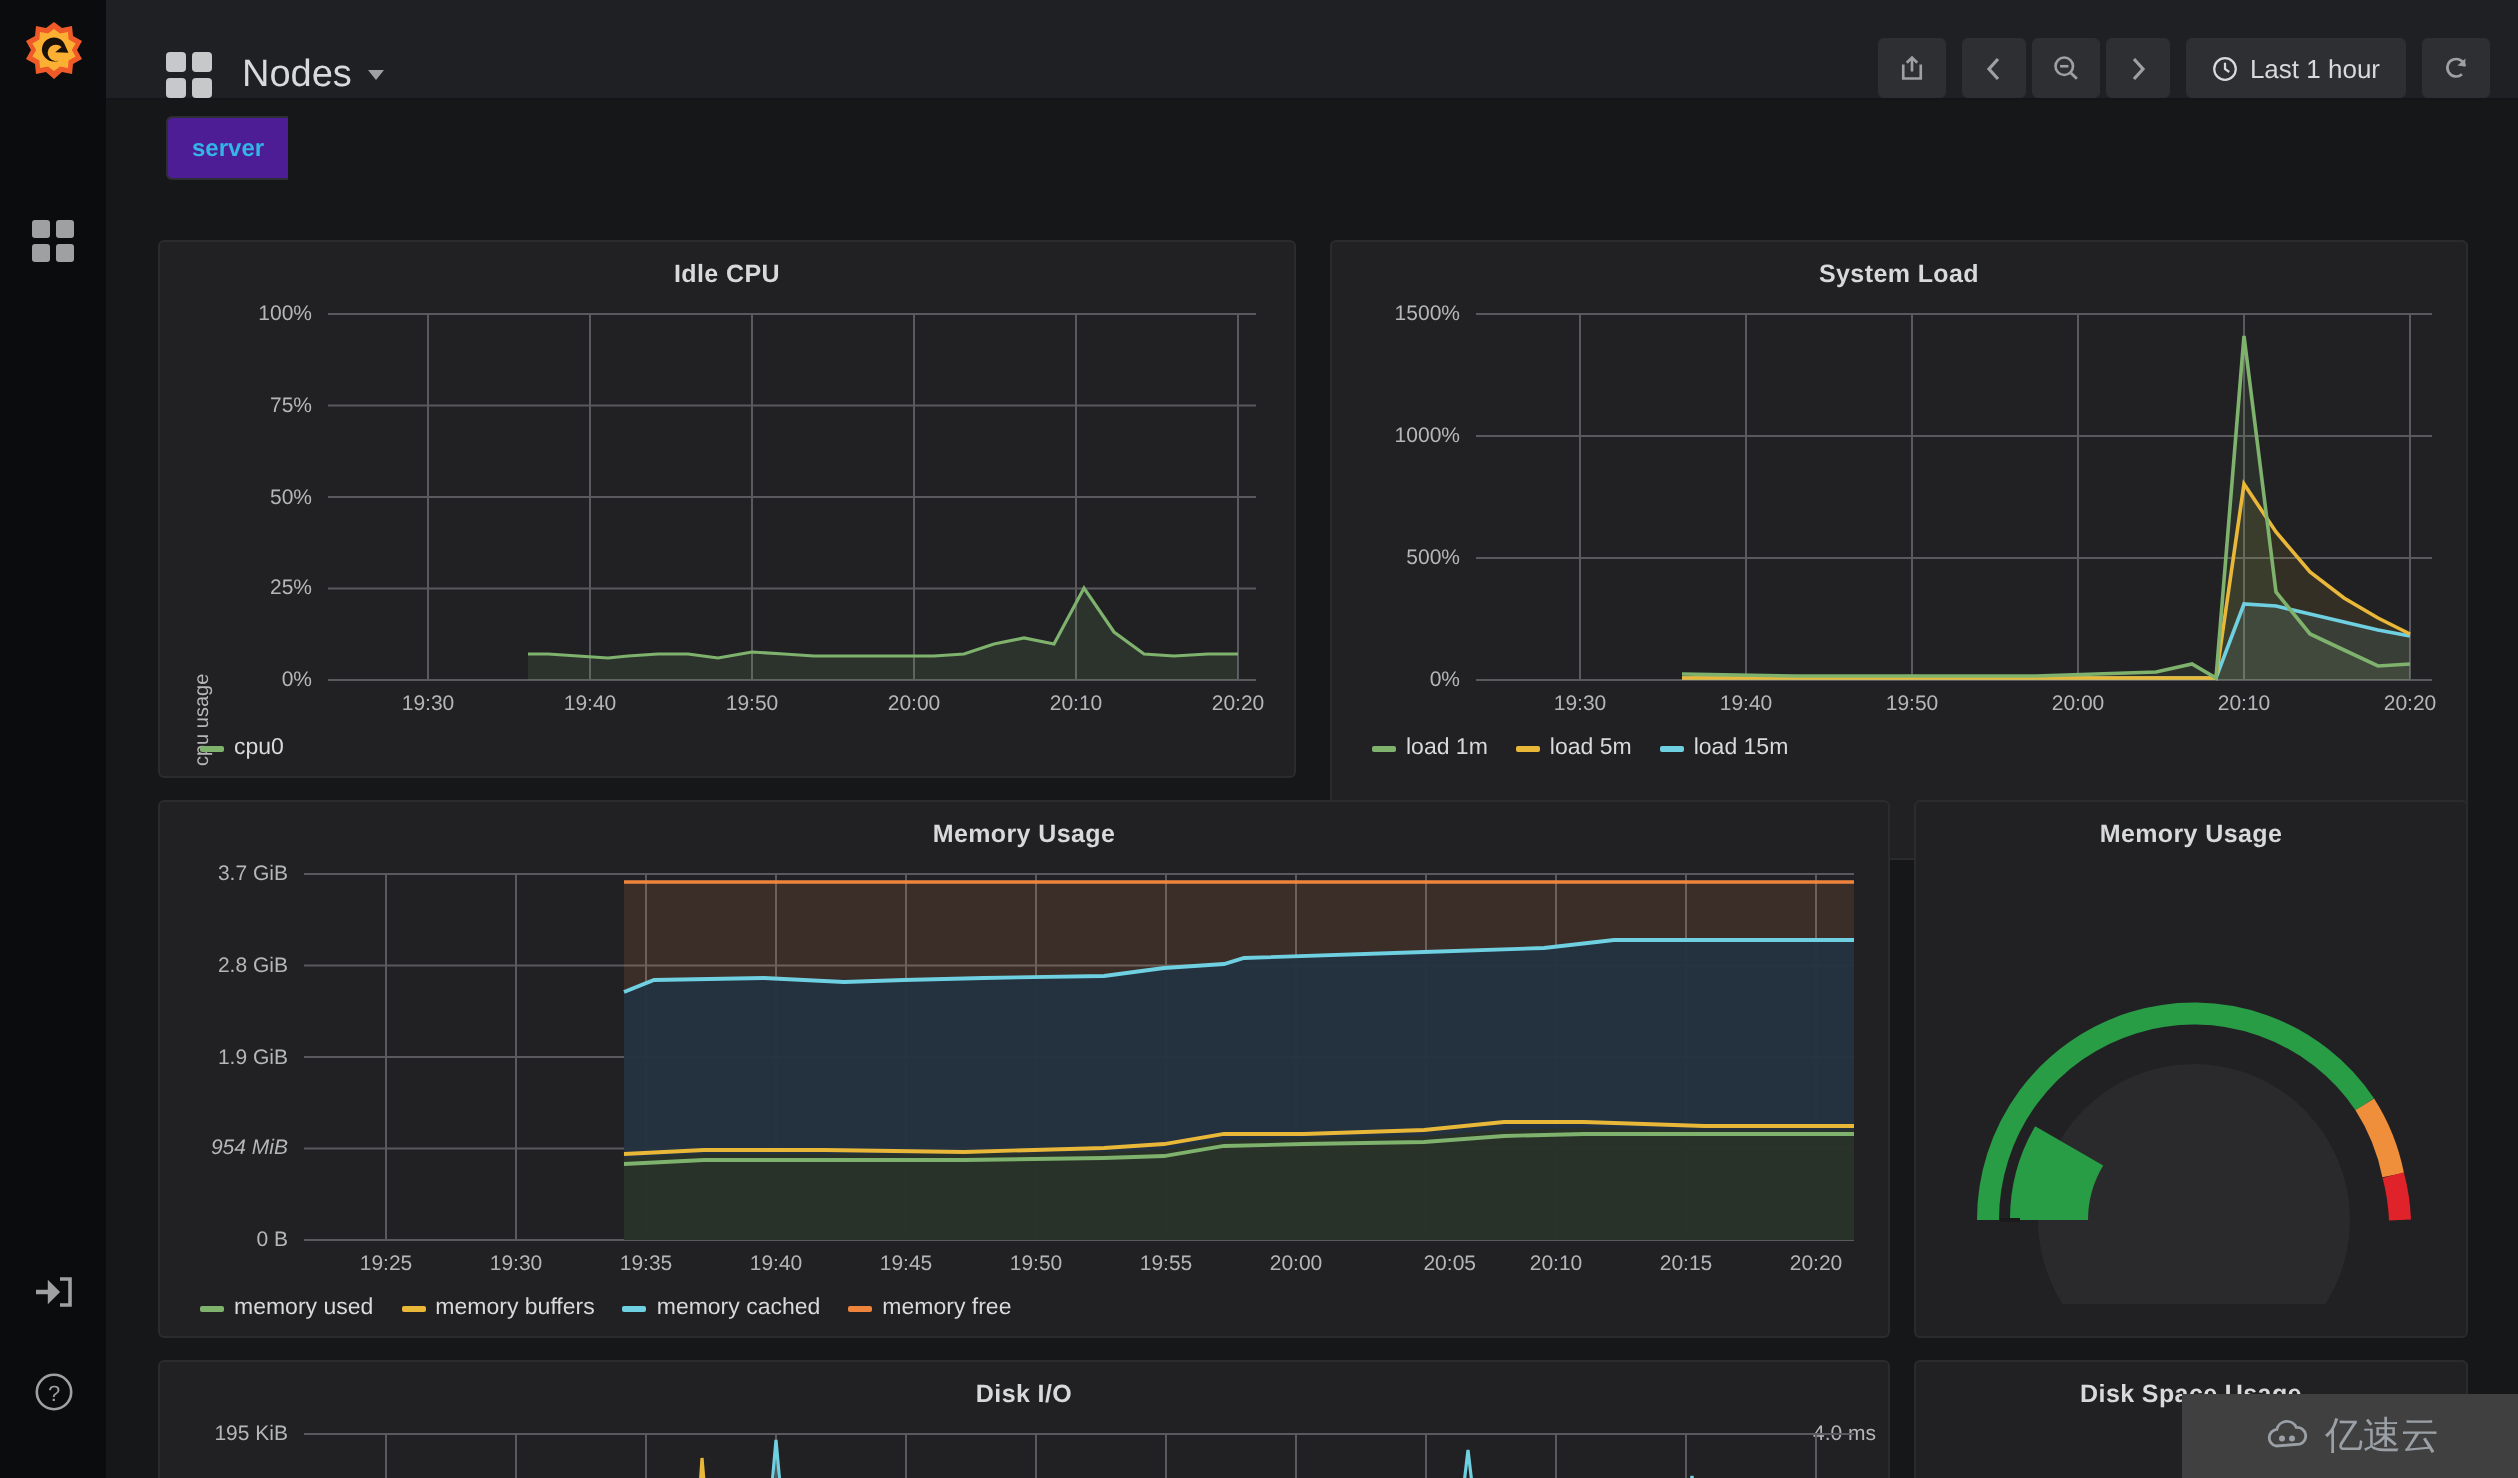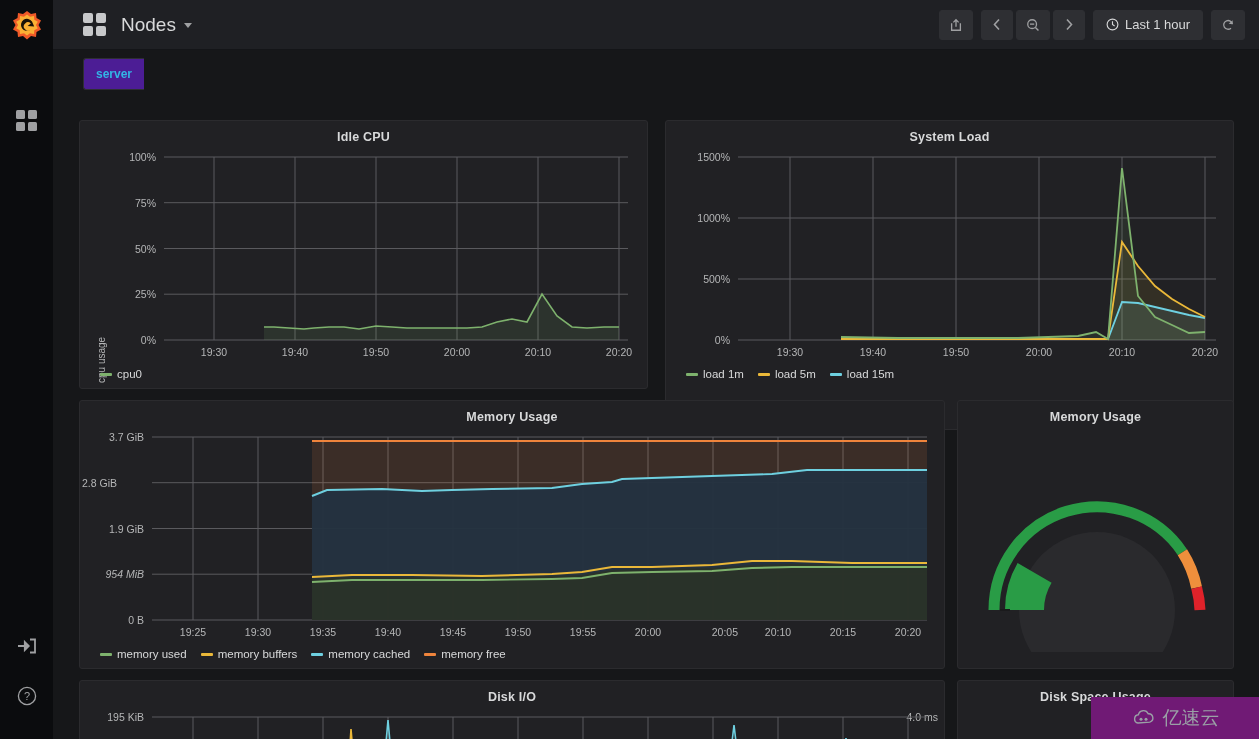--- a/index.html
+++ b/index.html
@@ -24,21 +24,21 @@
     align-items: center; justify-content: center; }
   .side-spacer { flex: 1; }
   .sq-grid { display: grid; grid-template-columns: 9px 9px; grid-template-rows: 9px 9px;
     gap: 3px; }
   .sq-grid i { background: #9fa0a2; border-radius: 1.5px; display: block; }
 
   
   .topnav {
     position: absolute; left: 53px; top: 0; width: 1206px; height: 50px;
     background: #1f2024; border-bottom: 1px solid #141518;
-    display: flex; align-items: center;
+    display: flex; align-items: flex-end;
   }
   .nav-dash-icon { margin-left: 30px; display: grid;
     grid-template-columns: 10px 10px; grid-template-rows: 10px 10px; gap: 3px; }
   .nav-dash-icon i { background: #c7c8ca; border-radius: 2px; display: block; }
   .nav-title { margin-left: 15px; font-size: 19px; color: #d8d9da; font-weight: 400; }
   .caret { display: inline-block; width: 0; height: 0;
     border-left: 4px solid transparent; border-right: 4px solid transparent;
     border-top: 5px solid #9fa0a2; margin-left: 8px; vertical-align: 3px; }
   .nav-right { margin-left: auto; margin-right: 14px; display: flex; align-items: center; gap: 8px; }
   .nav-btn {
@@ -81,21 +81,21 @@
   .axis-txt { position: absolute; font-size: 10.5px; color: #b5b6b7; }
 
   .gauge-value {
     position: absolute; width: 100%; text-align: center;
     font-size: 46px; font-weight: bold; color: #e3e3e3;
     font-family: "Liberation Sans", sans-serif;
   }
 
   .watermark {
     position: absolute; right: 0; bottom: 0; width: 168px; height: 42px;
-    background: #701a75; display: flex; align-items: center; justify-content: center;
+    background: #404040; display: flex; align-items: center; justify-content: center;
     gap: 6px; color: #9aa0a6; font-size: 19px;
   }
 </style>
 </head>
 <body>
 
 <div id="app">
 
   <div class="sidebar">
     <div class="side-logo">
@@ -284,21 +284,21 @@
         <i class="swatch" style="background:#6ed0e0"></i>
         <span>load 15m</span>
       </span>
     </div>
   </div>
 
   <div class="panel" style="left:79px; top:400px; width:866px; height:269px;">
     <div class="panel-title">Memory Usage</div>
 
     <div class="axis-txt" style="left:2px; top:30px; width:62px; text-align:right;">3.7 GiB</div>
-    <div class="axis-txt" style="left:2px; top:76px; width:62px; ">2.8 GiB</div>
+    <div class="axis-txt" style="left:2px; top:76px; width:62px; text-align:right;">2.8 GiB</div>
     <div class="axis-txt" style="left:2px; top:122px; width:62px; text-align:right;">1.9 GiB</div>
     <div class="axis-txt" style="left:2px; top:167px; width:62px; text-align:right;font-style:italic;">954 MiB</div>
     <div class="axis-txt" style="left:2px; top:213px; width:62px; text-align:right;">0 B</div>
 
     <svg class="plot" style="left:72px; top:33px;" width="775" height="188" viewBox="0 0 775 188" preserveAspectRatio="none">
       <g stroke="#5a5a5e" stroke-width="1">
         <line x1="0" y1="3" x2="775" y2="3"></line>
         <line x1="0" y1="48.7" x2="775" y2="48.7"></line>
         <line x1="0" y1="94.5" x2="775" y2="94.5"></line>
         <line x1="0" y1="140.2" x2="775" y2="140.2"></line>

